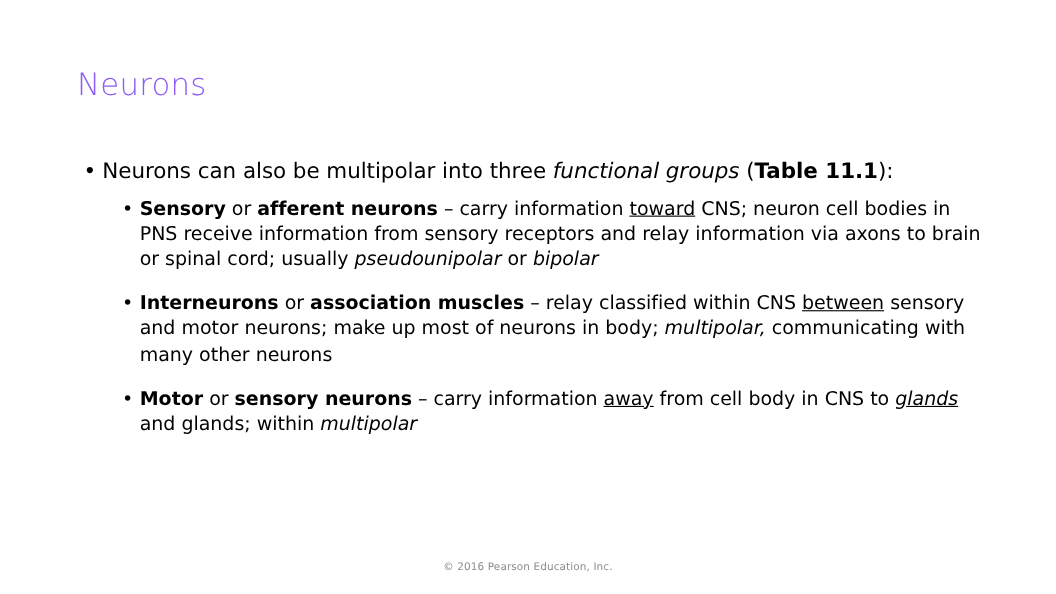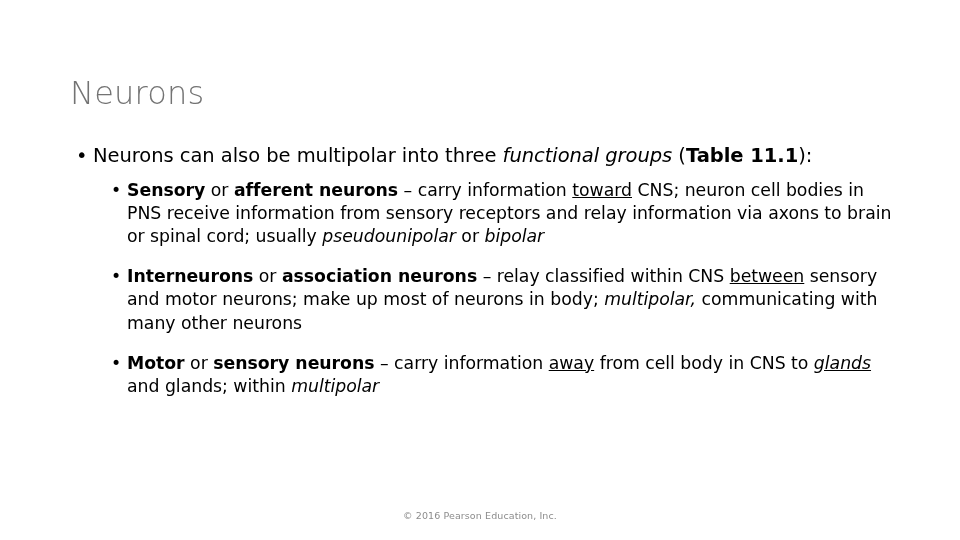--- a/index.html
+++ b/index.html
@@ -21,27 +21,26 @@
     background: #ffffff;
   }
 
   
   .slide-title {
     position: absolute;
     left: 70px;
     top: 54px;
     width: 820px;
     font-family: "DejaVu Sans", "Liberation Sans", sans-serif;
-    font-size: 32px;
+    font-size: 28px;
     font-weight: 300;
     letter-spacing: 0.2px;
     line-height: 46px;
-    color: #737373;
+    color: #8b5cf6;
     white-space: nowrap;
-    margin-top: 16px;
   }
 
   
   .body-area {
     position: absolute;
     left: 70px;
     top: 143px;
     width: 830px;
   }
 
@@ -114,21 +113,21 @@
 
     <div class="lvl2-group">
 
       <div class="lvl2">
         <span class="bullet">•</span>
         <span class="rich"><span class="b">Sensory</span><span> or </span><span class="b">afferent neurons</span><span> – carry information </span><span class="u">toward</span><span> CNS; neuron cell bodies in PNS receive information from sensory receptors and relay information via axons to brain or spinal cord; usually </span><span class="i">pseudounipolar</span><span> or </span><span class="i">bipolar</span></span>
       </div>
 
       <div class="lvl2">
         <span class="bullet">•</span>
-        <span class="rich"><span class="b">Interneurons</span><span> or </span><span class="b">association neurons</span><span> – relay classified within CNS </span><span class="u">between</span><span> sensory and motor neurons; make up most of neurons in body; </span><span class="i">multipolar,</span><span> communicating with many other neurons</span></span>
+        <span class="rich"><span class="b">Interneurons</span><span> or </span><span class="b">association muscles</span><span> – relay classified within CNS </span><span class="u">between</span><span> sensory and motor neurons; make up most of neurons in body; </span><span class="i">multipolar,</span><span> communicating with many other neurons</span></span>
       </div>
 
       <div class="lvl2">
         <span class="bullet">•</span>
         <span class="rich"><span class="b">Motor</span><span> or </span><span class="b">sensory neurons</span><span> – carry information </span><span class="u">away</span><span> from cell body in CNS to </span><span class="i u">glands</span><span> and glands; within </span><span class="i">multipolar</span></span>
       </div>
 
     </div>
   </div>
 

